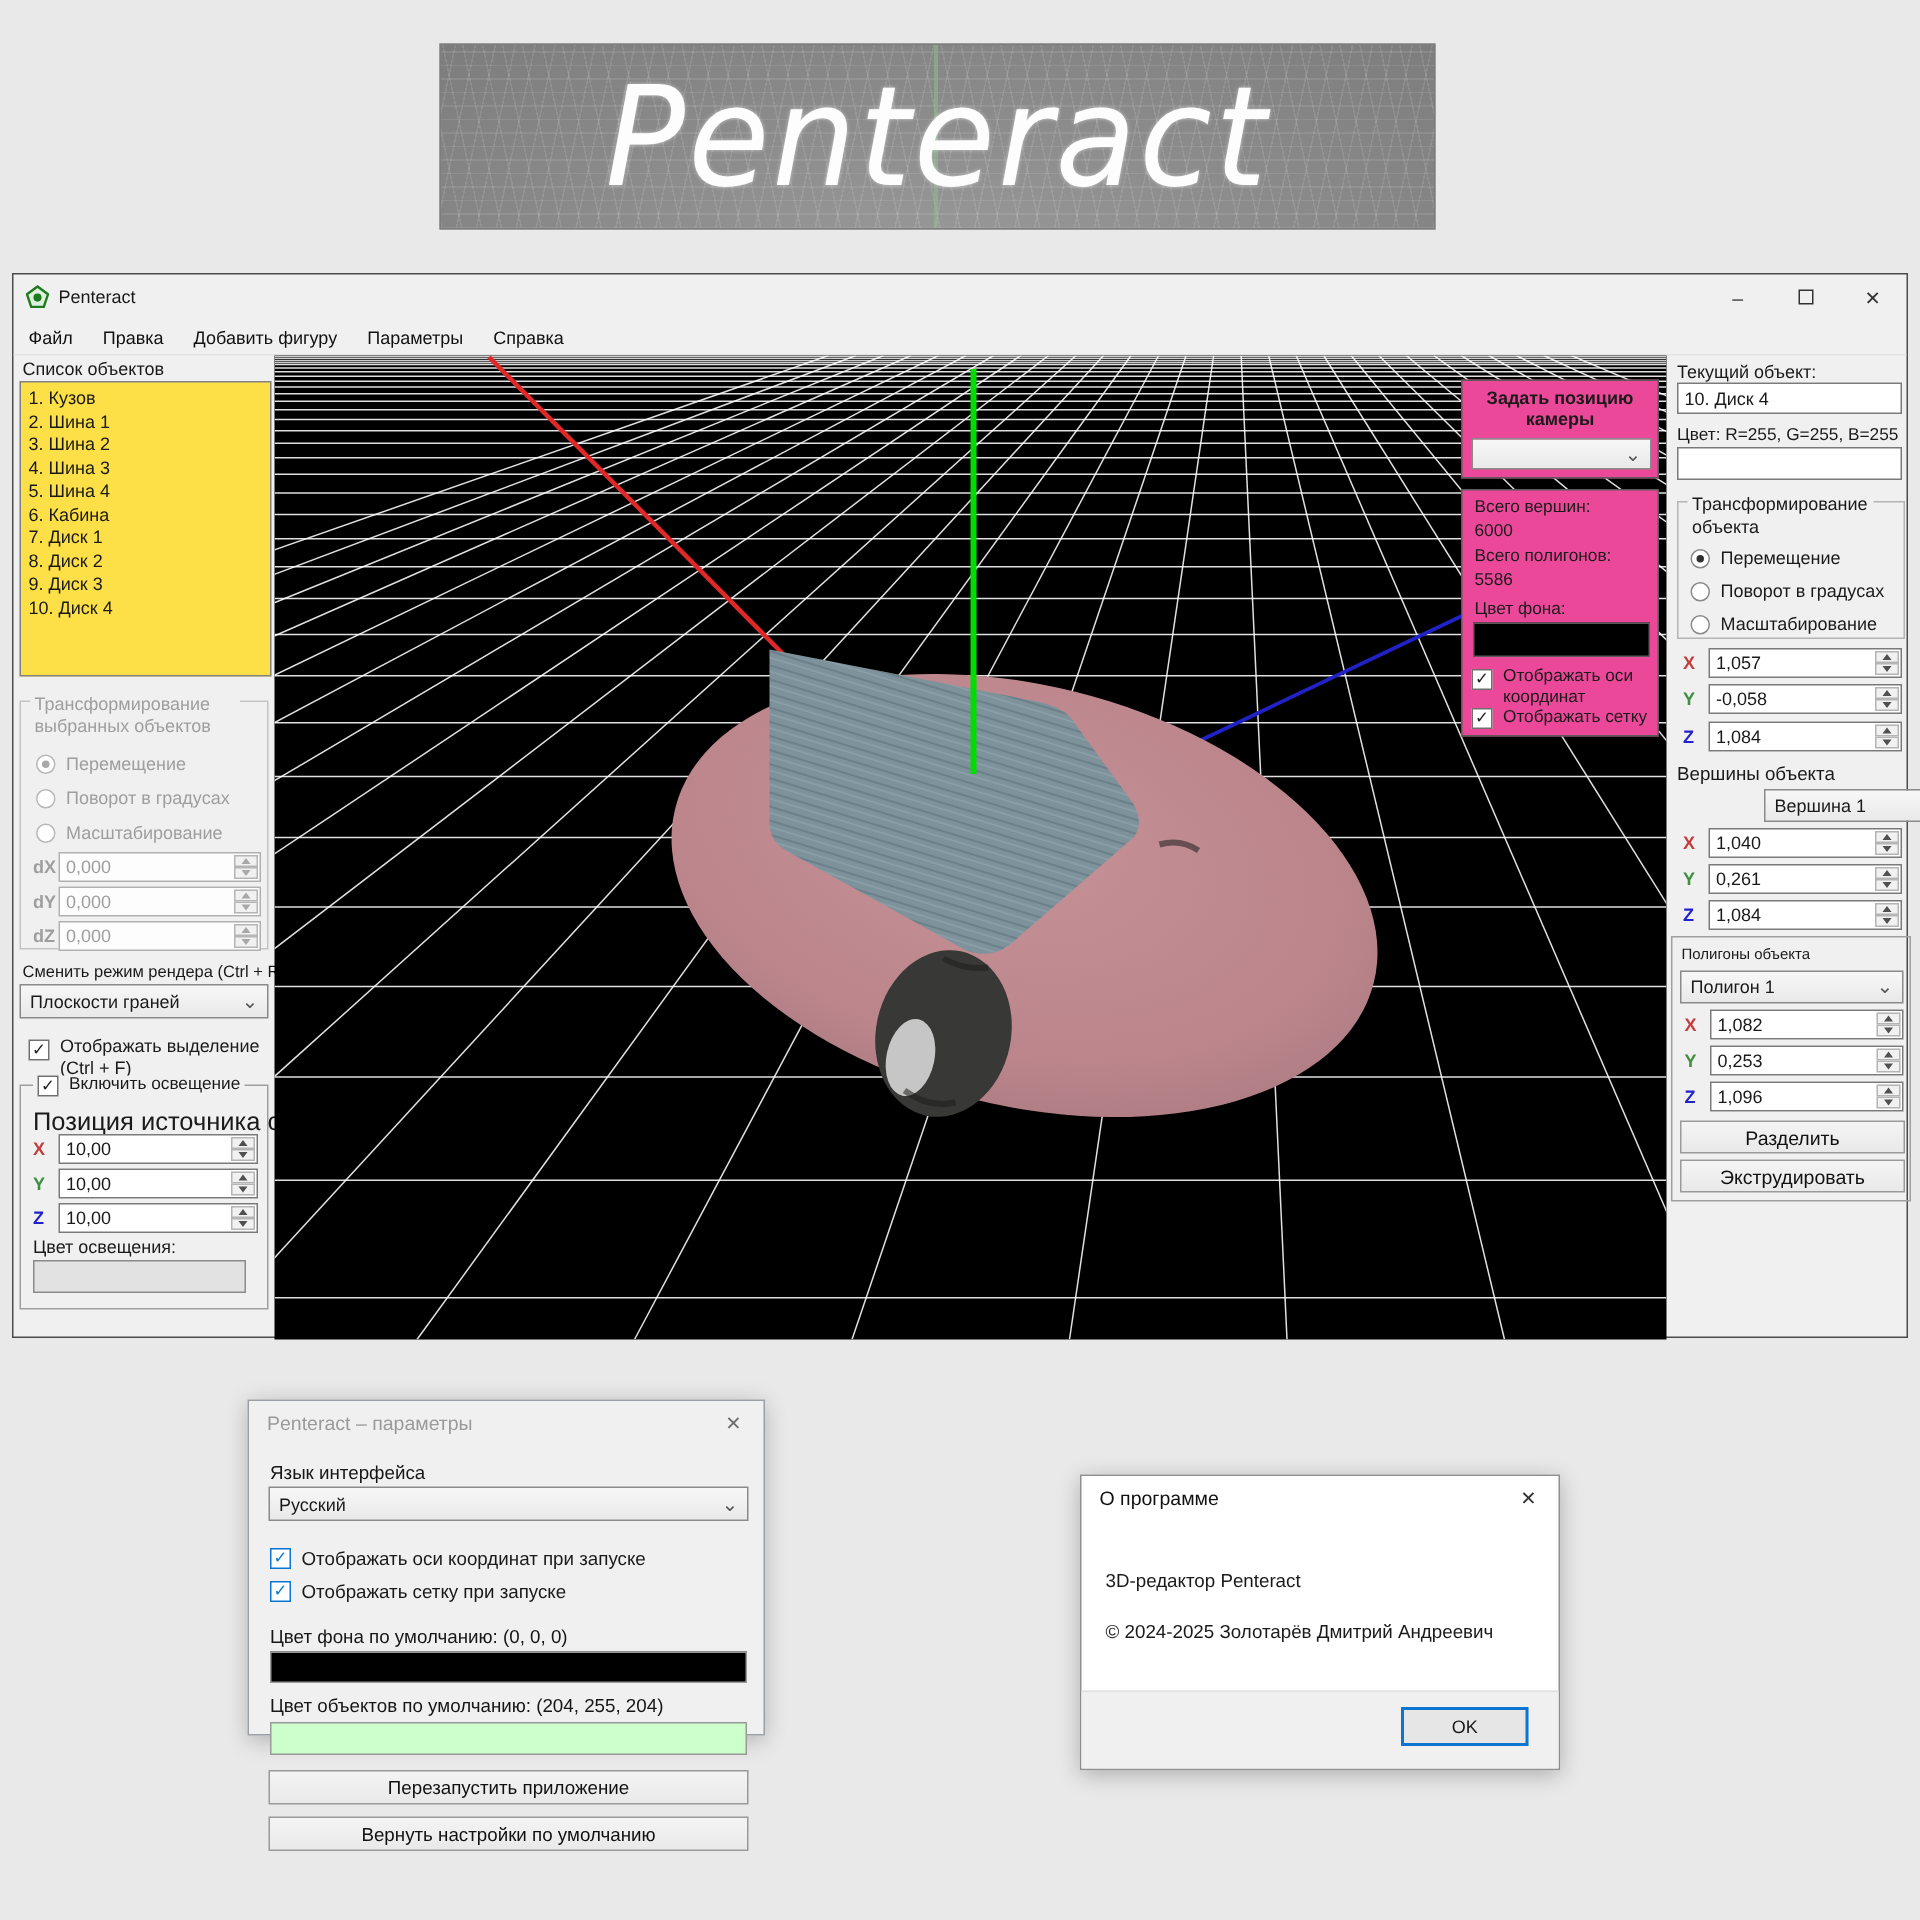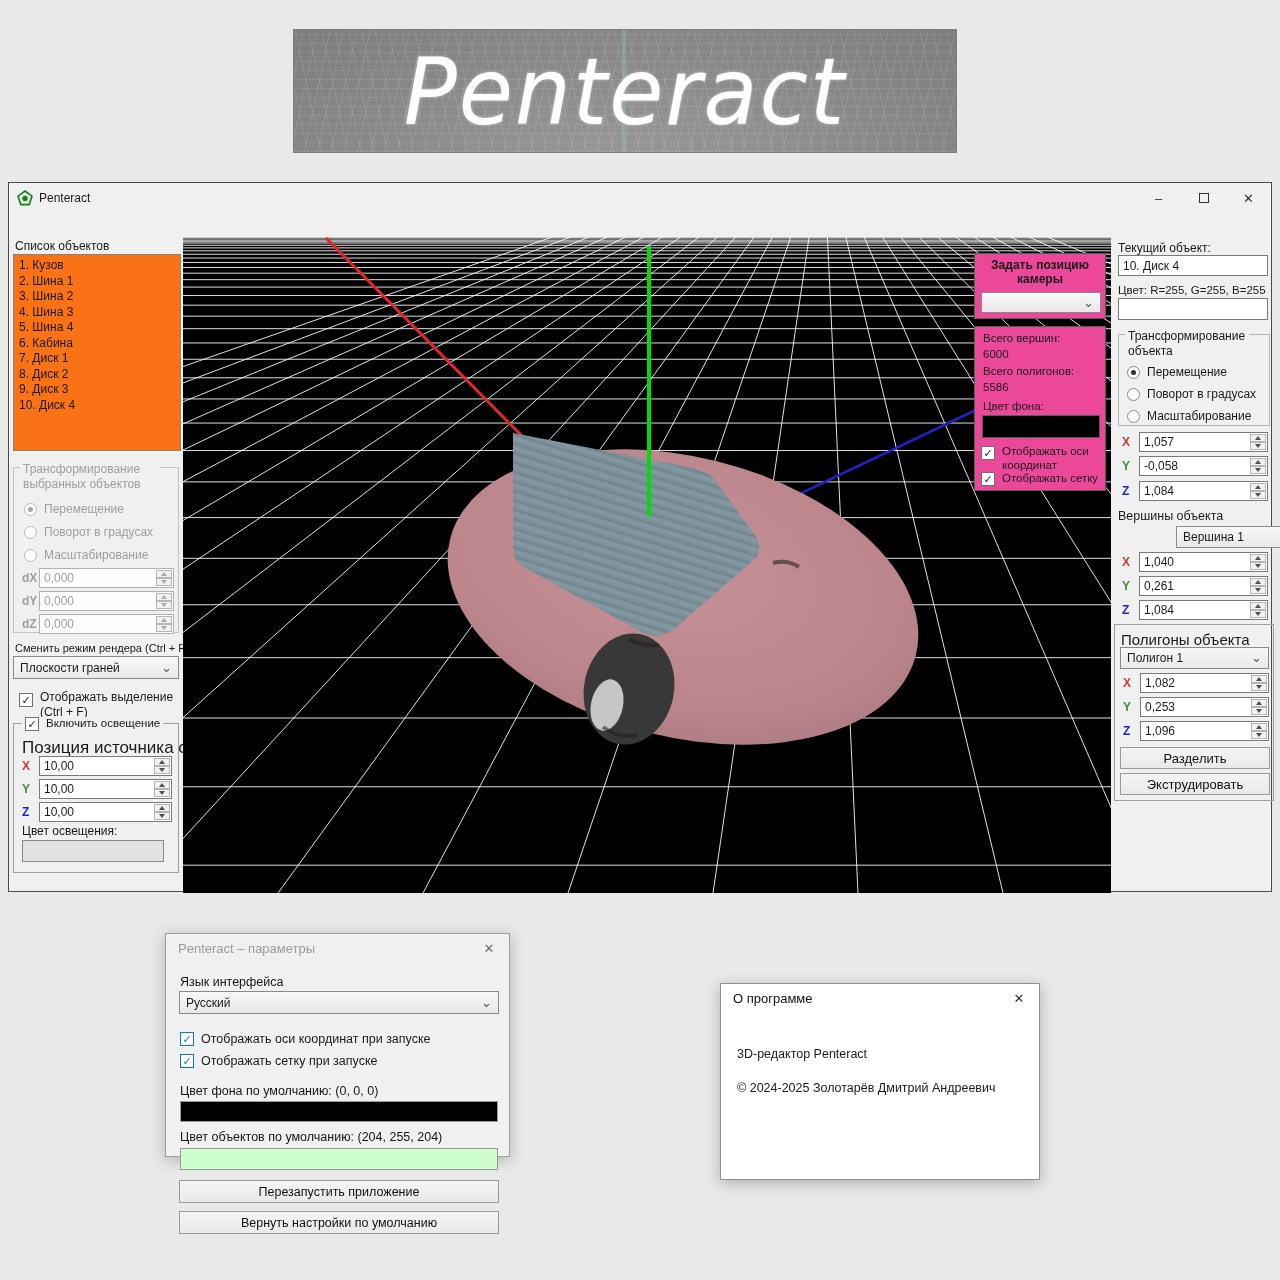--- a/index.html
+++ b/index.html
@@ -137,24 +137,31 @@
         </div>
       <div class="wbtn">
           <span class="maxbox"></span>
         </div>
       <div class="wbtn">
           <span>✕</span>
         </div>
     </div>
   </div>
 
+  <div class="menubar">
+    <span class="menu-item">Файл</span>
+    <span class="menu-item">Правка</span>
+    <span class="menu-item">Добавить фигуру</span>
+    <span class="menu-item">Параметры</span>
+    <span class="menu-item">Справка</span>
+  </div>
 
   <span class="abs" style="left:6px; top:56px; font-size:12px;">Список объектов</span>
 
-  <div class="abs" style="left:4px; top:71px; width:168px; height:197px; background:#f97316; border:1px solid #828282; padding:3px 5px; font-size:12px; line-height:15.5px;">
+  <div class="abs" style="left:4px; top:71px; width:168px; height:197px; background:#fde047; border:1px solid #828282; padding:3px 5px; font-size:12px; line-height:15.5px;">
     <div>1. Кузов</div>
     <div>2. Шина 1</div>
     <div>3. Шина 2</div>
     <div>4. Шина 3</div>
     <div>5. Шина 4</div>
     <div>6. Кабина</div>
     <div>7. Диск 1</div>
     <div>8. Диск 2</div>
     <div>9. Диск 3</div>
     <div>10. Диск 4</div>
@@ -472,21 +479,21 @@
     <div class="spin" style="flex:1;">
       <span class="spin-val">1,084</span>
       <span class="spin-btns">
           <i class="sarr up"></i>
           <i class="sarr dn"></i>
         </span>
     </div>
   </div>
 
   <div class="abs group" style="left:1105px; top:441px; width:160px; height:177px; border-color:#9f9f9f;">
-    <span class="abs" style="left:6px; top:6px; font-size:15px;text-align:right;">Полигоны объекта</span>
+    <span class="abs" style="left:6px; top:6px; font-size:10px;text-align:right;">Полигоны объекта</span>
     <div class="combo abs" style="left:5px; top:22px; width:149px; height:22px;">
       <span>Полигон 1</span>
       <span class="chev">⌄</span>
     </div>
     <div class="spin-row" style="left:8px; top:48px; width:146px;">
       <span class="axis-lab lab-x">X</span>
       <div class="spin" style="flex:1;">
         <span class="spin-val">1,082</span>
         <span class="spin-btns">
             <i class="sarr up"></i>
@@ -557,13 +564,18 @@
   </div>
 </div>
 
 <div class="abs dialog about-dialog">
   <div class="dlg-titlebar">
     <span class="dlg-title">О программе</span>
     <span class="dlg-close" style="color:#333;">✕</span>
   </div>
   <span class="abs" style="left:16px; top:63px; font-size:12.5px;">3D-редактор Penteract</span>
   <span class="abs" style="left:16px; top:97px; font-size:12.5px;">© 2024-2025 Золотарёв Дмитрий Андреевич</span>
+  <div class="about-strip">
+    <div class="ok-btn">
+      <span>OK</span>
+    </div>
+  </div>
 </div>
 
 </body></html>

